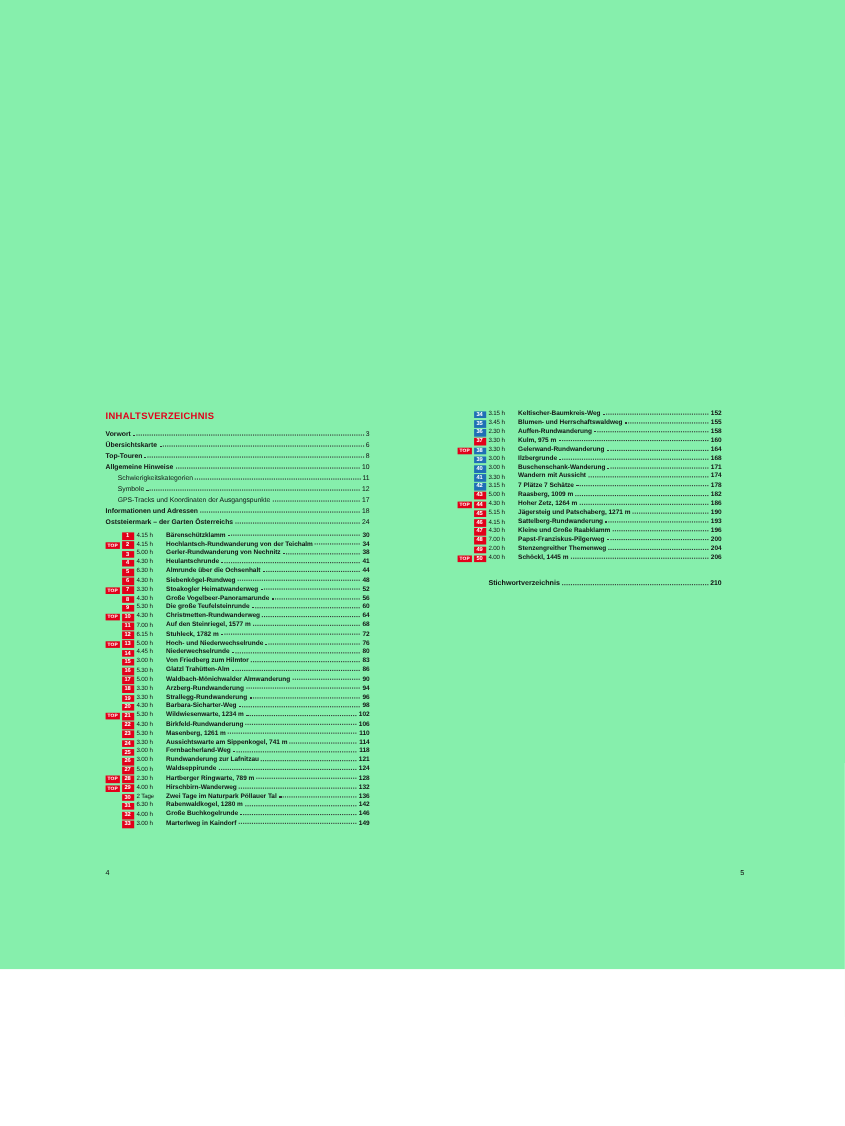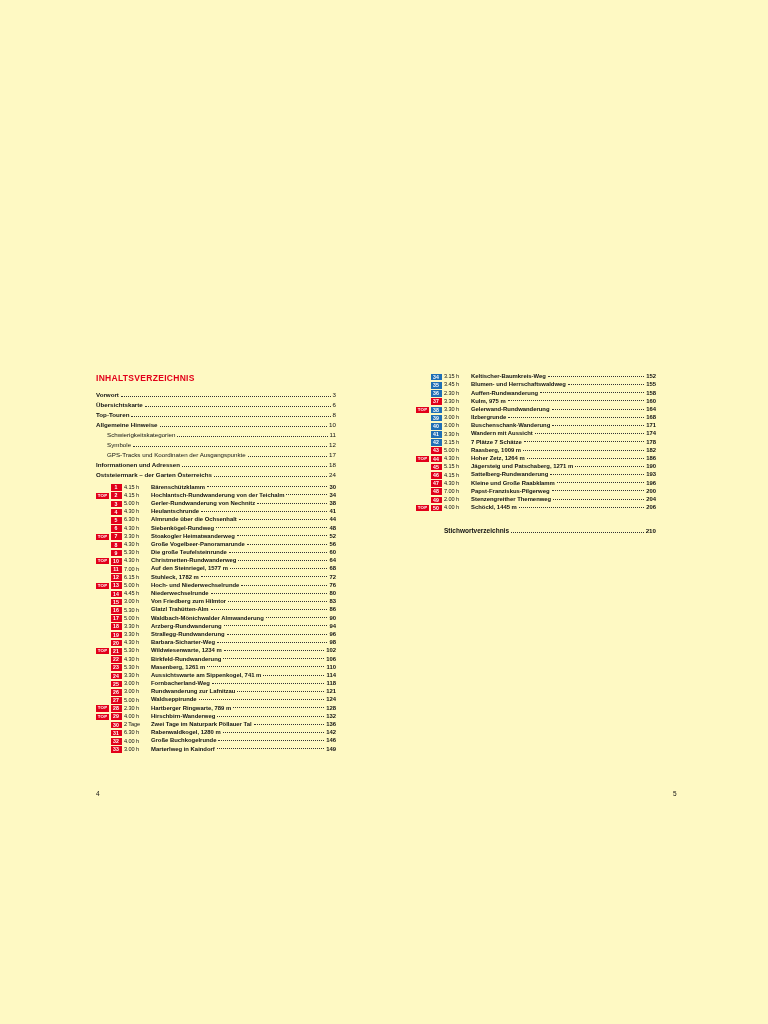--- a/index.html
+++ b/index.html
@@ -12,22 +12,22 @@
     height: 1024px;
     font-family: "Liberation Sans", sans-serif;
     position: relative;
     overflow: hidden;
   }
   .page {
     position: absolute;
     left: 0;
     top: 0;
     width: 768px;
-    height: 1024px;
-    background: #fef9c3;
+    height: 881px;
+    background: #86efac;
   }
   .spread {
     position: absolute;
     left: 96px;
     top: 373px;
     width: 584px;
     height: 410px;
   }
   .col {
     position: absolute;

